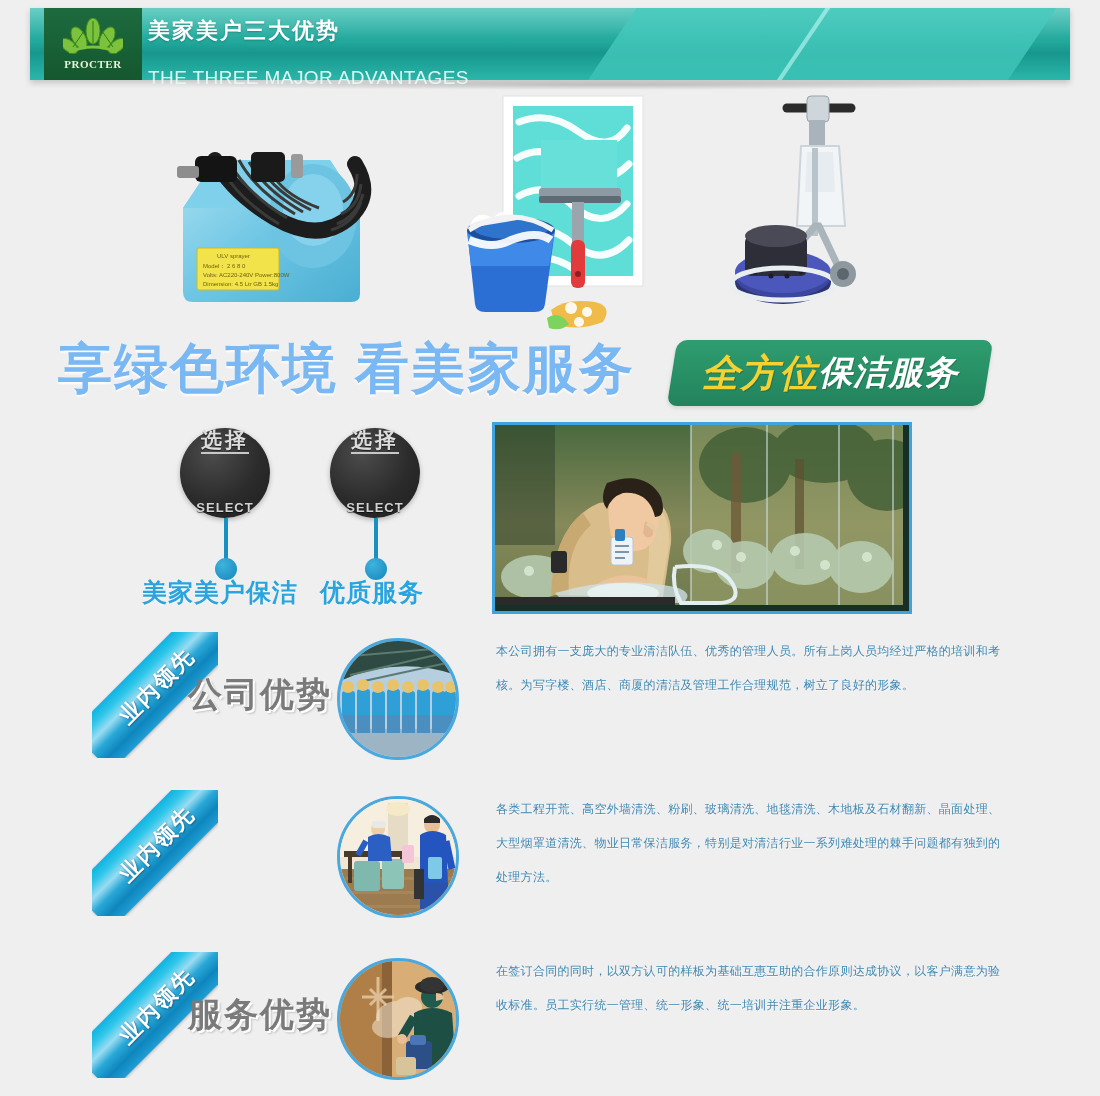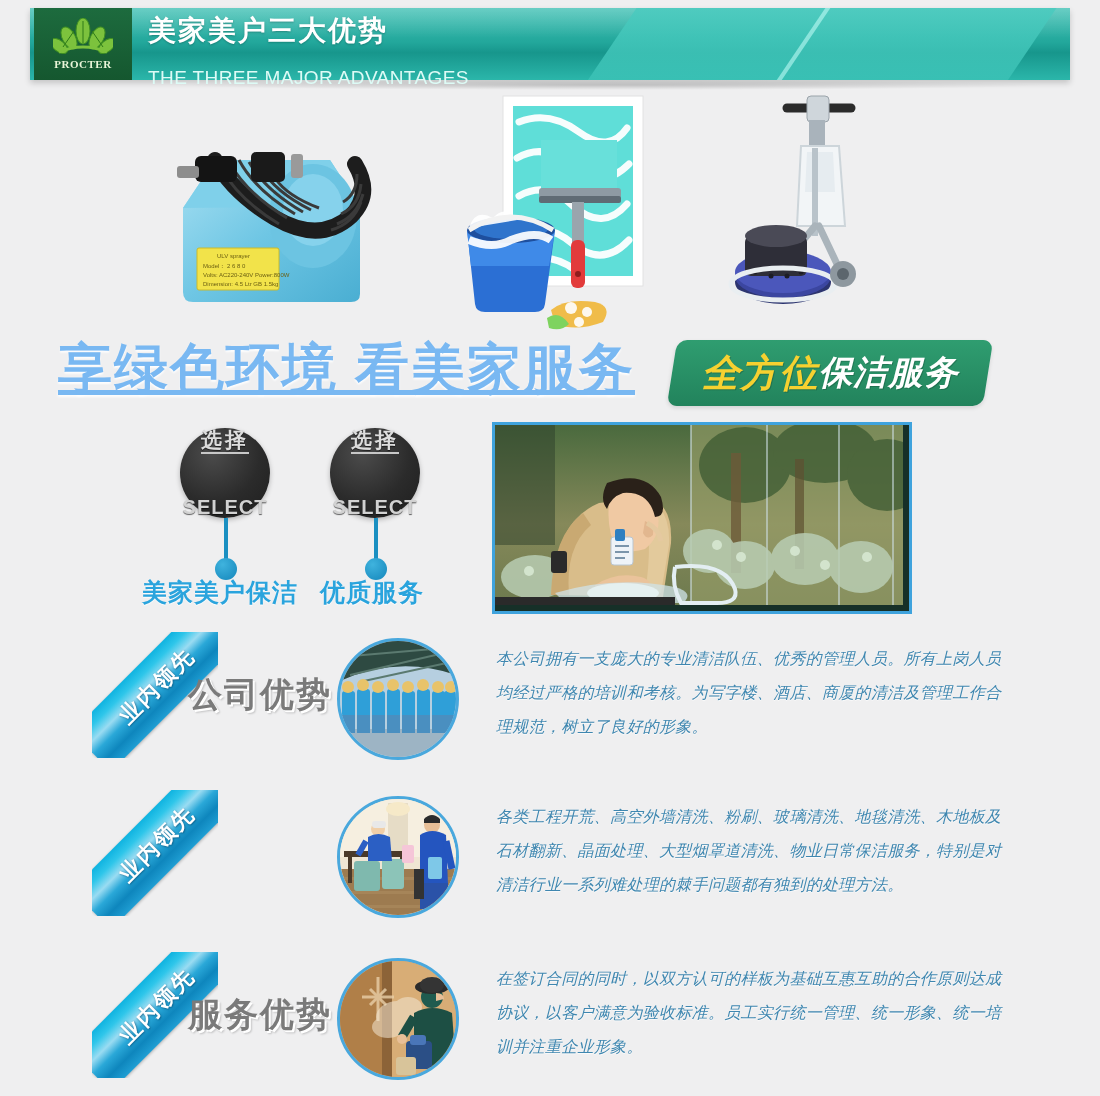--- a/index.html
+++ b/index.html
@@ -30,33 +30,33 @@
   .header-diag-line{
     position:absolute;right:270px;top:-20px;width:5px;height:130px;
     background:rgba(200,255,250,.55);
     transform:skewX(-34deg);
   }
   .header-gloss{
     position:absolute;left:0;top:0;width:100%;height:30px;
     background:linear-gradient(180deg,rgba(255,255,255,.22),rgba(255,255,255,0));
   }
   .logo-box{
-    position:absolute;left:4px;top:0;width:98px;height:72px;
+    position:absolute;left:14px;top:0;width:98px;height:72px;
     background:linear-gradient(180deg,#1d6b3e 0%,#15572f 100%);
     z-index:5;
     display:flex;flex-direction:column;align-items:center;justify-content:center;
   }
   .leaf-svg{display:block;}
   .logo-name{
     font-size:11px;font-weight:bold;color:#e9f5d8;letter-spacing:.5px;
     font-family:"Liberation Serif",serif;margin-top:-2px;
   }
   .header-text{position:absolute;left:118px;top:6px;z-index:6;}
   .header-cn{
-    font-size:28px;font-weight:bold;color:#ffffff;letter-spacing:2px;
+    font-size:22px;font-weight:bold;color:#ffffff;letter-spacing:2px;
     line-height:34px;
     text-shadow:0 1px 2px rgba(0,60,55,.35);
   }
   .header-en{
     font-size:19px;color:#ddfbf6;letter-spacing:.4px;line-height:24px;
     margin-top:18px;
   }
   .header-shadow{
     position:absolute;left:180px;top:80px;width:860px;height:10px;
     background:radial-gradient(ellipse at center,rgba(0,0,0,.16),rgba(0,0,0,0) 72%);
@@ -68,21 +68,20 @@
   .prod-sprayer{left:155px;top:10px;width:270px;height:230px;}
   .prod-window{left:445px;top:0px;width:250px;height:250px;}
   .prod-polisher{left:715px;top:-2px;width:190px;height:245px;}
 
   
   .headline{
     position:absolute;left:58px;top:337px;
     font-size:54px;font-weight:bold;color:#79b8f2;letter-spacing:2px;
     line-height:62px;white-space:nowrap;
     text-shadow:0 2px 2px rgba(255,255,255,.9);
-    text-decoration:underline;
   }
   .green-banner{
     position:absolute;left:672px;top:340px;width:316px;height:66px;
     background:linear-gradient(180deg,#2f9d70 0%,#22835c 100%);
     border-radius:10px;
     transform:skewX(-9deg);
     box-shadow:0 2px 4px rgba(0,0,0,.12);
   }
   .green-banner-inner{
     transform:skewX(9deg);
@@ -107,21 +106,21 @@
     background:radial-gradient(circle at 36% 28%,#4c4c4c 0%,#2b2b2b 55%,#1e1e1e 100%);
     display:flex;flex-direction:column;align-items:center;justify-content:space-between;
     box-shadow:0 2px 5px rgba(0,0,0,.25);
   }
   .badge-cn{
     font-size:21px;font-weight:bold;color:#dcdcdc;letter-spacing:3px;
     border-bottom:2px solid #c8c8c8;padding-bottom:1px;line-height:23px;
     text-shadow:0 1px 1px rgba(0,0,0,.6);
   }
   .badge-en{
-    font-size:20px;font-weight:bold;color:#d2d2d2;letter-spacing:1px;
+    font-size:13px;font-weight:bold;color:#d2d2d2;letter-spacing:1px;
     line-height:21px;margin-top:2px;
     text-shadow:0 1px 1px rgba(0,0,0,.6);
   }
   .pin-line{
     position:absolute;left:44px;top:90px;width:4px;height:46px;
     background:#1a8fc1;
   }
   .pin-dot{
     position:absolute;left:35px;top:130px;width:22px;height:22px;border-radius:50%;
     background:radial-gradient(circle at 35% 30%,#3fb3de,#1486bb);
@@ -167,24 +166,23 @@
     font-size:34px;font-weight:bold;color:#7a7a7a;letter-spacing:2px;
     white-space:nowrap;
     text-shadow:2px 2px 0 #ffffff, 3px 3px 2px rgba(0,0,0,.18);
     font-family:Liberation Serif, serif;
   }
   .adv-thumb{
     position:absolute;left:337px;top:8px;width:116px;height:116px;border-radius:50%;
     border:3px solid #49a8dd;overflow:hidden;background:#9fc7dd;
   }
   .adv-text{
-    position:absolute;left:496px;top:12px;width:512px;
-    font-size:16px;color:#3f87b0;line-height:34px;letter-spacing:.3px;
+    position:absolute;left:496px;top:4px;width:512px;
+    font-size:12px;color:#3f87b0;line-height:34px;letter-spacing:.3px;
     text-shadow:0 1px 1px rgba(255,255,255,.8);
-    font-style:italic;
   }
 </style>
 </head>
 <body>
 
 <div class="page">
 
   <div class="header-wrap">
     <div class="header-bar">
       <div class="header-gloss"></div>

